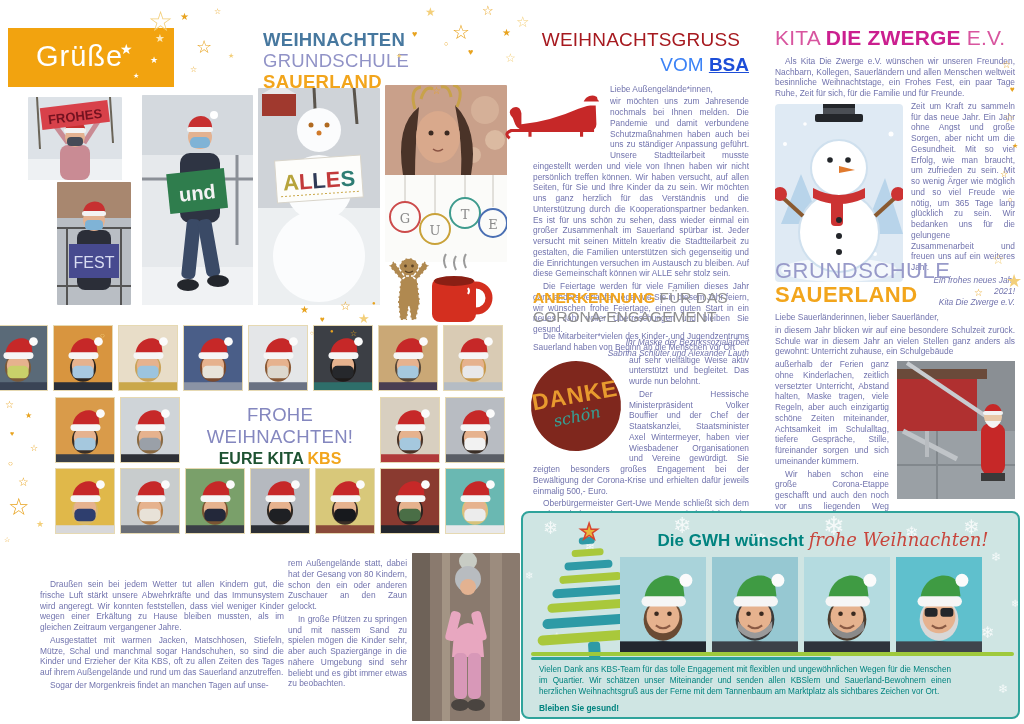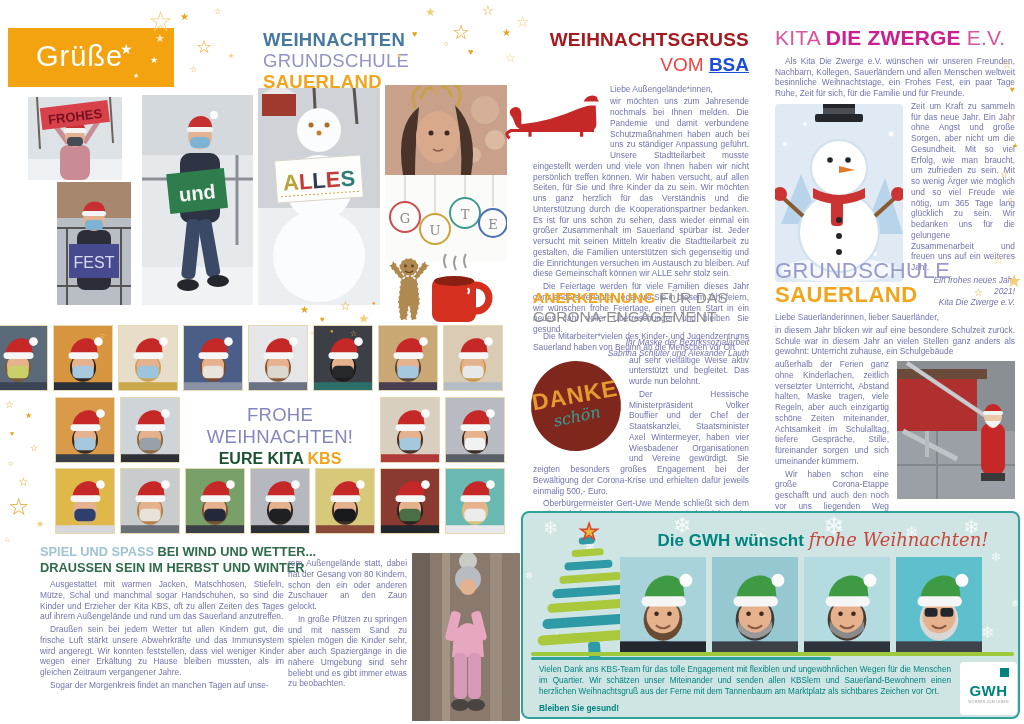--- a/index.html
+++ b/index.html
@@ -32,23 +32,23 @@
 
   
   .kbs-greet{position:absolute;left:181px;top:404px;width:198px;text-align:center;}
   .kbs-greet .l1{color:#8487bf;font-size:18.5px;font-weight:300;letter-spacing:.3px;}
   .kbs-greet .l2{font-size:16px;font-weight:bold;margin-top:2px;}
   .kbs-greet .g{color:#1d5231;}
   .kbs-greet .o{color:#f2a51c;}
 
   
   .bsa{position:absolute;left:533px;top:28px;width:216px;}
-  .bsa-t1{color:#a6191f;font-size:19px;font-weight:bold;text-align:right;letter-spacing:.2px;}
+  .bsa-t1{color:#a6191f;font-size:19px;font-weight:normal;text-align:center;letter-spacing:.2px;}
   .bsa-t2{font-size:19px;text-align:right;margin:1px 0 6px 0;}
-  .bsa-t2 .grey{color:#ef4444;font-weight:300;}
+  .bsa-t2 .grey{color:#3b82f6;font-weight:300;}
   .bsa-t2 .grn{color:#1d4ed8;font-weight:bold;text-decoration:underline;}
   .sleigh{float:left;width:100px;height:64px;margin:2px 5px 4px -28px;}
 
   
   .anerk{position:absolute;left:533px;top:288px;width:216px;}
   .anerk-t{font-size:15.5px;line-height:19px;margin-bottom:5px;}
   .anerk-t .o{color:#f2a51c;font-weight:bold;}
   .anerk-t .grey{color:#8f8f8f;font-weight:300;}
   .badge{float:left;width:90px;height:90px;margin:6px 8px 3px -2px;border-radius:50%;
     background:#7f271d;text-align:center;transform:rotate(-6deg);}
@@ -615,27 +615,23 @@
           <rect x="84" y="112" width="24" height="8" fill="#3a3a3a"></rect>
         </g>
       </svg>
     </div>
     <p class="j">außerhalb der Ferien ganz ohne Kinderlachen, zeitlich versetzter Unterricht, Abstand halten, Maske tragen, viele Regeln, aber auch einzigartig schöne Zeiten miteinander, Achtsamkeit im Schulalltag, tiefere Gespräche, Stille, füreinander sorgen und sich umeinander kümmern.</p>
     <p class="j ind">Wir haben schon eine große Corona-Etappe geschafft und auch den noch vor uns liegenden Weg schaffen wir bestimmt gemeinsam.</p>
     <p class="j ind">Im Namen der Schulgemeinde wünsche ich Ihnen alles Gute in dieser rundum besonderen Zeit und grüße Sie ganz herzlich.</p>
     <div class="sig">Christian Busch, Schulleiter</div>
   </div>
 
-  <div class="spiel-t">
-    <span class="lb">SPIEL UND SPASS</span><span class="gn"> BEI WIND UND WETTER...</span><br>
-    <span class="gn">DRAUSSEN SEIN IM HERBST UND WINTER</span>
-  </div>
   <div class="spiel-c1 body-txt">
+    <p class="j ind">Draußen sein bei jedem Wetter tut allen Kindern gut, die frische Luft stärkt unsere Abwehrkräfte und das Immunsystem wird angeregt. Wir konnten feststellen, dass viel weniger Kinder wegen einer Erkältung zu Hause bleiben mussten, als im gleichen Zeitraum vergangener Jahre.</p>
     <p class="j ind">Ausgestattet mit warmen Jacken, Matschhosen, Stiefeln, Mütze, Schal und manchmal sogar Handschuhen, so sind die Kinder und Erzieher der Kita KBS, oft zu allen Zeiten des Tages auf ihrem Außengelände und rund um das Sauerland anzutreffen.</p>
-    <p class="j ind">Draußen sein bei jedem Wetter tut allen Kindern gut, die frische Luft stärkt unsere Abwehrkräfte und das Immunsystem wird angeregt. Wir konnten feststellen, dass viel weniger Kinder wegen einer Erkältung zu Hause bleiben mussten, als im gleichen Zeitraum vergangener Jahre.</p>
     <p class="j ind">Sogar der Morgenkreis findet an manchen Tagen auf unse-</p>
   </div>
   <div class="spiel-c2 body-txt">
     <p class="j">rem Außengelände statt, dabei hat der Gesang von 80 Kindern, schon den ein oder anderen Zuschauer an den Zaun gelockt.</p>
     <p class="j ind">In große Pfützen zu springen und mit nassem Sand zu spielen mögen die Kinder sehr, aber auch Spaziergänge in die nähere Umgebung sind sehr beliebt und es gibt immer etwas zu beobachten.</p>
 
   </div>
   <div class="ph" style="left:412px;top:553px;width:108px;height:168px">
     <svg viewBox="0 0 108 168" width="108" height="168">
       <rect width="108" height="168" fill="#8a7a6e"></rect>
@@ -757,25 +753,20 @@
     <path d="M17 30 C17 13 38 7 44 19 L45 27 Z" fill="#3f9b43"></path>
     <rect x="15" y="27" width="31" height="7" rx="3.5" fill="#f6f6f6"></rect>
     <circle cx="46" cy="16" r="4.5" fill="#fbfbfb"></circle>
   </svg>
         </div>
       </div>
     <div class="stripe1"></div>
     <div class="stripe2"></div>
     <div class="gwh-txt j">Vielen Dank ans KBS-Team für das tolle Engagement mit flexiblen und ungewöhnlichen Wegen für die Menschen im Quartier. Wir schätzen unser Miteinander und senden allen KBSlern und Sauerland-Bewohnern einen herzlichen Weihnachtsgruß aus der Ferne mit dem Tannenbaum am Marktplatz als sichtbares Zeichen vor Ort.</div>
     <div class="gwh-close">Bleiben Sie gesund!</div>
-    <div class="gwh-logo">
-      <div class="sq"></div>
-      <div class="nm">GWH</div>
-      <div class="sb">WOHNEN ZUM LEBEN</div>
-    </div>
   </div>
 
   <div id="decor">
       <span class="st" style="left:120px;top:42px;font-size:14px;color:#fff">★</span>
       <span class="st" style="left:150px;top:56px;font-size:9px;color:#fff">★</span>
       <span class="st" style="left:133px;top:72px;font-size:7px;color:#fff">★</span>
       <span class="st" style="left:155px;top:33px;font-size:11px;color:#fde8b8">★</span>
       <span class="st" style="left:148px;top:8px;font-size:28px;color:#f3cf7a">☆</span>
       <span class="st" style="left:196px;top:38px;font-size:18px;color:#e8a31f">☆</span>
       <span class="st" style="left:180px;top:12px;font-size:10px;color:#e8a31f">★</span>

